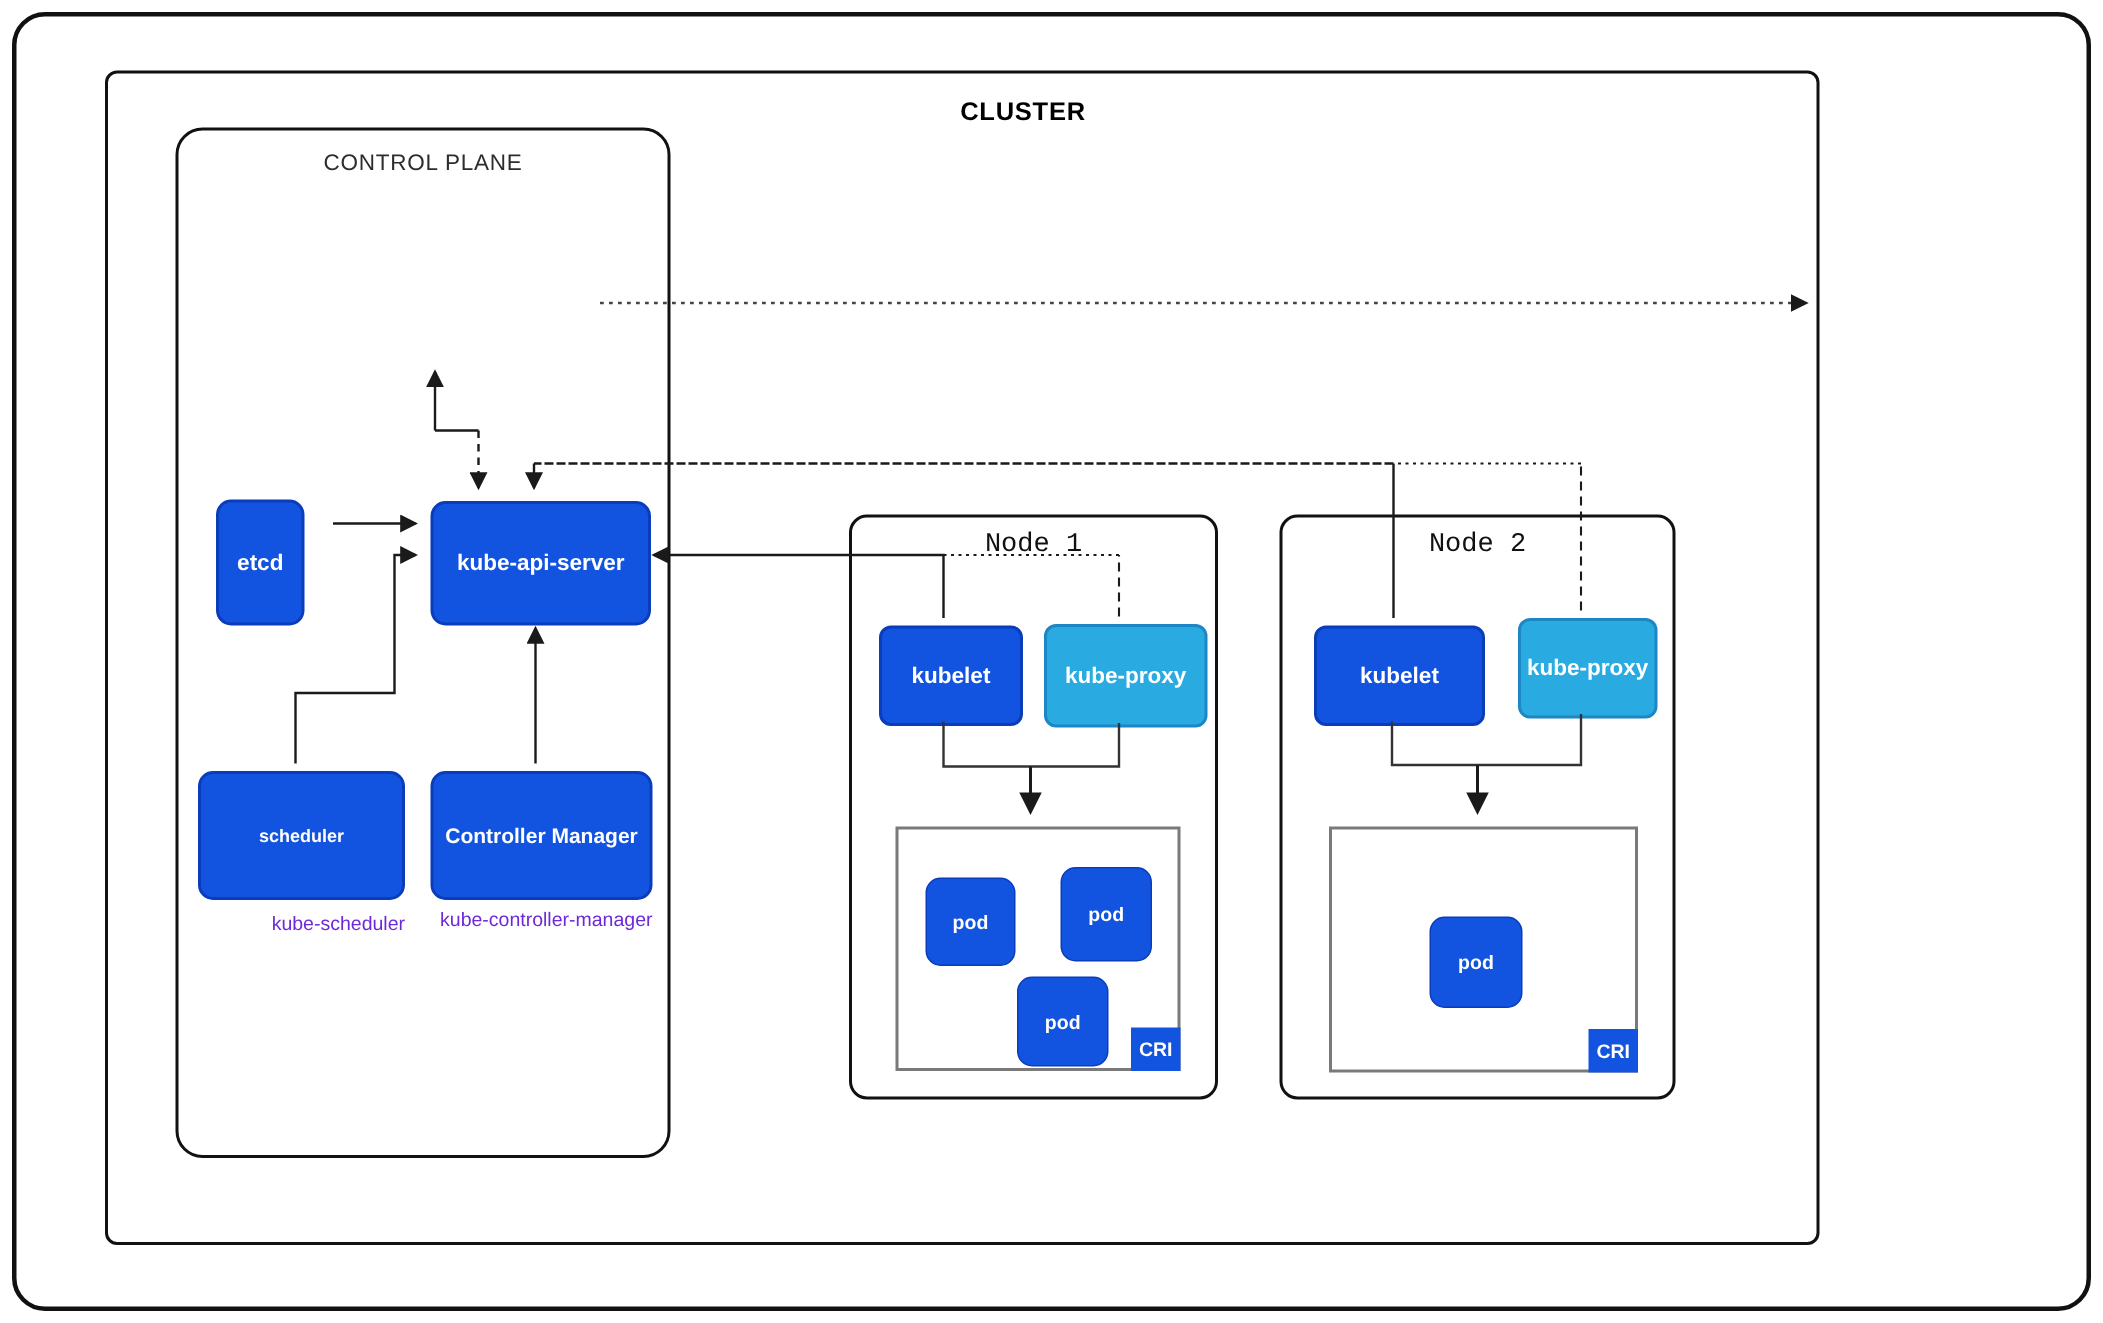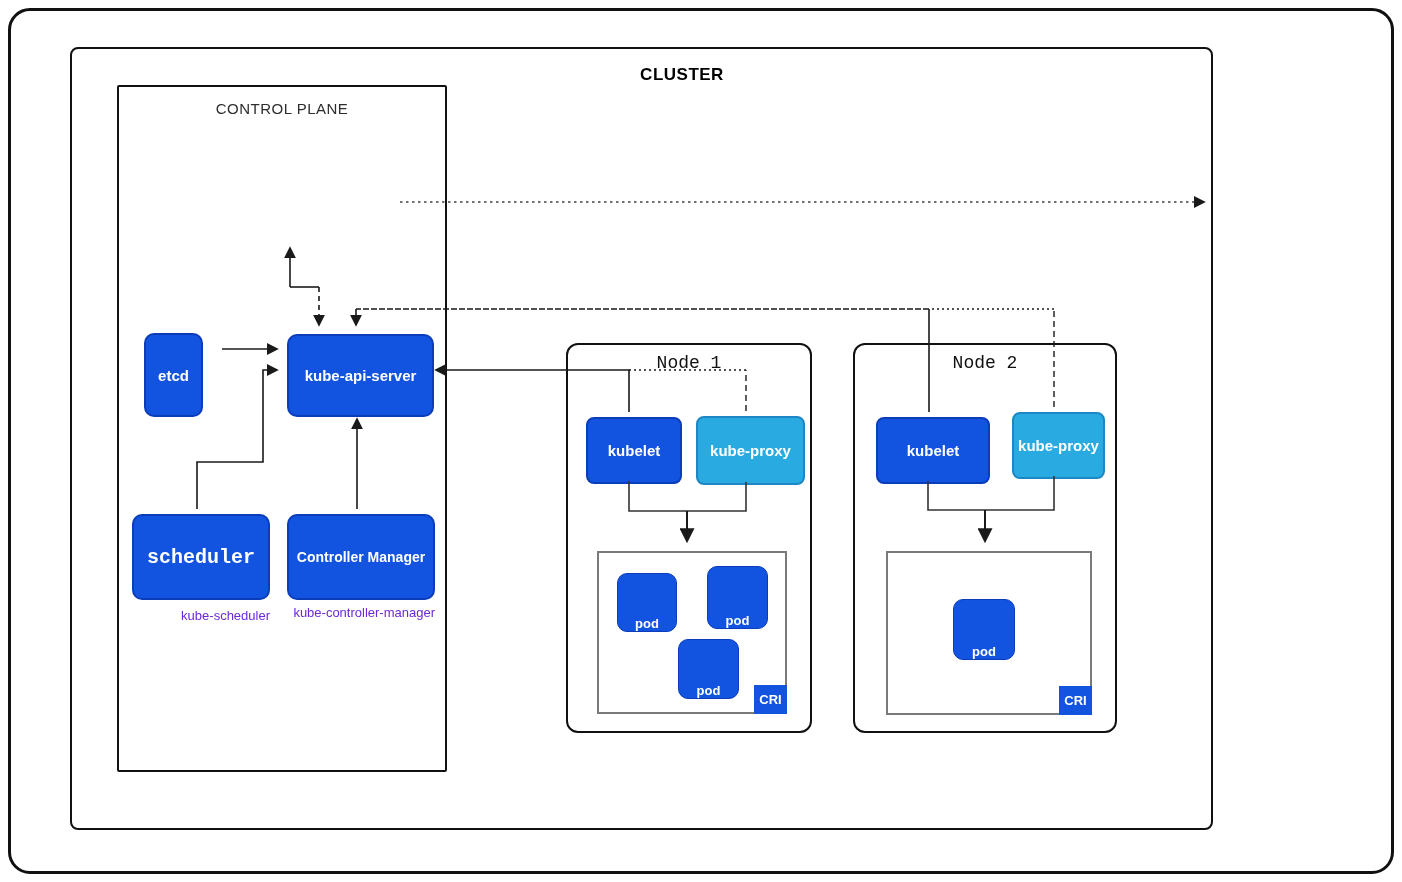--- a/index.html
+++ b/index.html
@@ -23,21 +23,21 @@
   .cluster-box{
     position:absolute;left:70px;top:47px;width:1143px;height:783px;
     border:2px solid #111;border-radius:8px;background:#fff;
   }
   .cluster-title{
     position:absolute;left:610px;top:16px;transform:translateX(-50%);
     font-size:17px;font-weight:bold;color:#000;letter-spacing:.5px;white-space:nowrap;
   }
   .control-plane-box{
     position:absolute;left:45px;top:36px;width:330px;height:687px;
-    border:2px solid #111;border-radius:2px;background:#fff;
+    border:2px solid #111;border-radius:18px;background:#fff;
   }
   .control-plane-title{
     position:absolute;left:50%;top:13px;transform:translateX(-50%);
     font-size:15px;color:#2d2d2d;letter-spacing:.5px;white-space:nowrap;
   }
   .node-box{
     position:absolute;top:294px;height:390px;
     border:2px solid #111;border-radius:12px;background:#fff;
   }
   .node-title{
@@ -54,23 +54,23 @@
   .box-light{
     background:var(--light-blue);border:2px solid var(--light-blue-border);border-radius:10px;
   }
   .sub-label{
     position:absolute;font-size:13px;color:#6d28d9;text-align:right;white-space:nowrap;
   }
   .cri-container{
     position:absolute;border:2px solid #7a7a7a;background:#fff;
   }
   .pod{
-    position:absolute;display:flex;align-items:flex-end;justify-content:center;
+    position:absolute;display:flex;align-items:center;justify-content:center;
     background:var(--dark-blue);border:1px solid var(--dark-blue-border);
-    border-radius:10px;color:#fff;font-weight:bold;font-size:13px;
+    border-radius:10px;color:#fff;font-weight:bold;font-size:13px;margin-top:12px;
   }
   .cri-badge{
     position:absolute;right:-2px;bottom:-2px;width:33px;height:29px;
     background:var(--dark-blue);color:#fff;font-weight:bold;font-size:13px;
     display:flex;align-items:center;justify-content:center;
   }
   .cloud-wrap{position:absolute;left:1218px;top:138px;width:180px;height:132px;}
   .cloud-wrap svg{position:absolute;left:0;top:0;}
   .cloud-label{
     position:absolute;left:50%;top:50%;transform:translate(-50%,-52%);
@@ -93,21 +93,21 @@
 
 
       <div class="box box-dark" style="left:25px;top:246px;width:59px;height:84px;font-size:15px;">
         <span>etcd</span>
       </div>
 
       <div class="box box-dark" style="left:168px;top:247px;width:147px;height:83px;font-size:15px;">
         <span>kube-api-server</span>
       </div>
 
-      <div class="box box-dark" style="left:13px;top:427px;width:138px;height:86px;font-size:20px;font-family:Liberation Mono, monospace;">
+      <div class="box box-dark" style="left:13px;top:427px;width:138px;height:86px;font-size:12px;">
         <span>scheduler</span>
       </div>
 
       <div class="box box-dark" style="left:168px;top:427px;width:148px;height:86px;font-size:14px;">
         <span>Controller Manager</span>
       </div>
 
       <div class="sub-label" style="left:13px;top:521px;width:138px;">kube-scheduler</div>
       <div class="sub-label" style="left:168px;top:518px;width:148px;">kube-controller-manager</div>
     </div>

